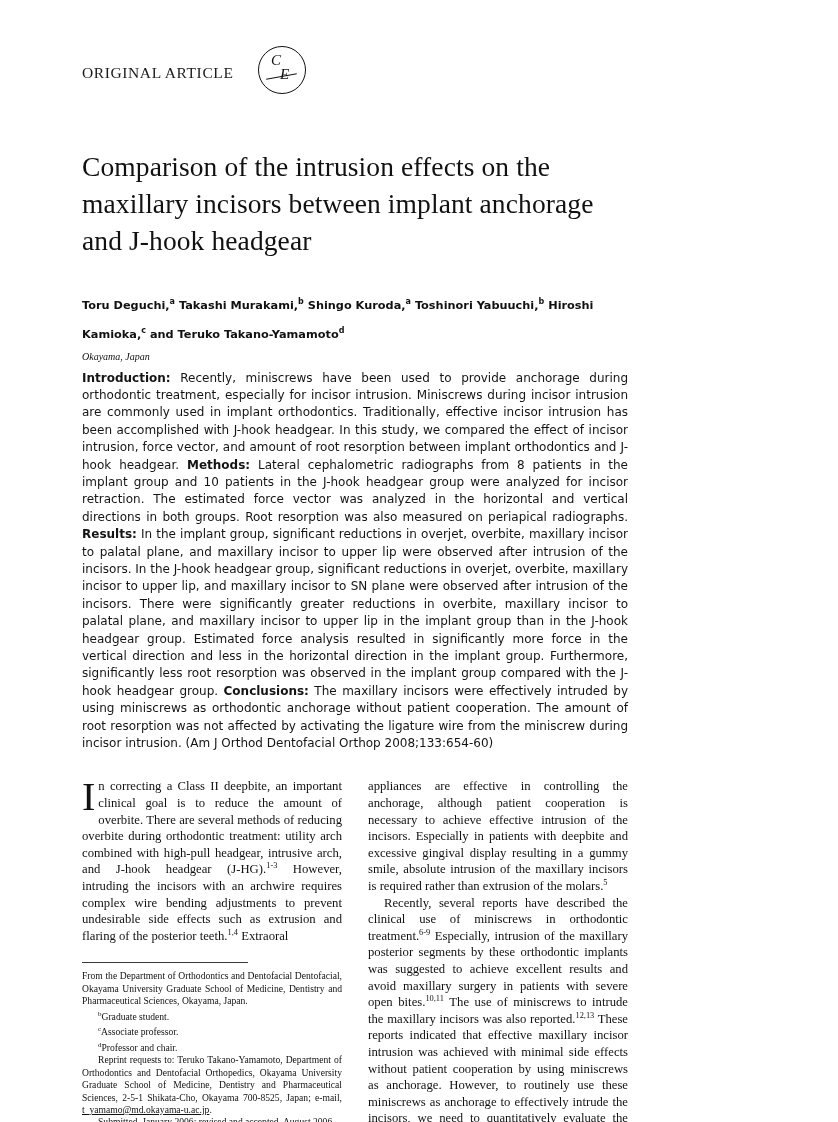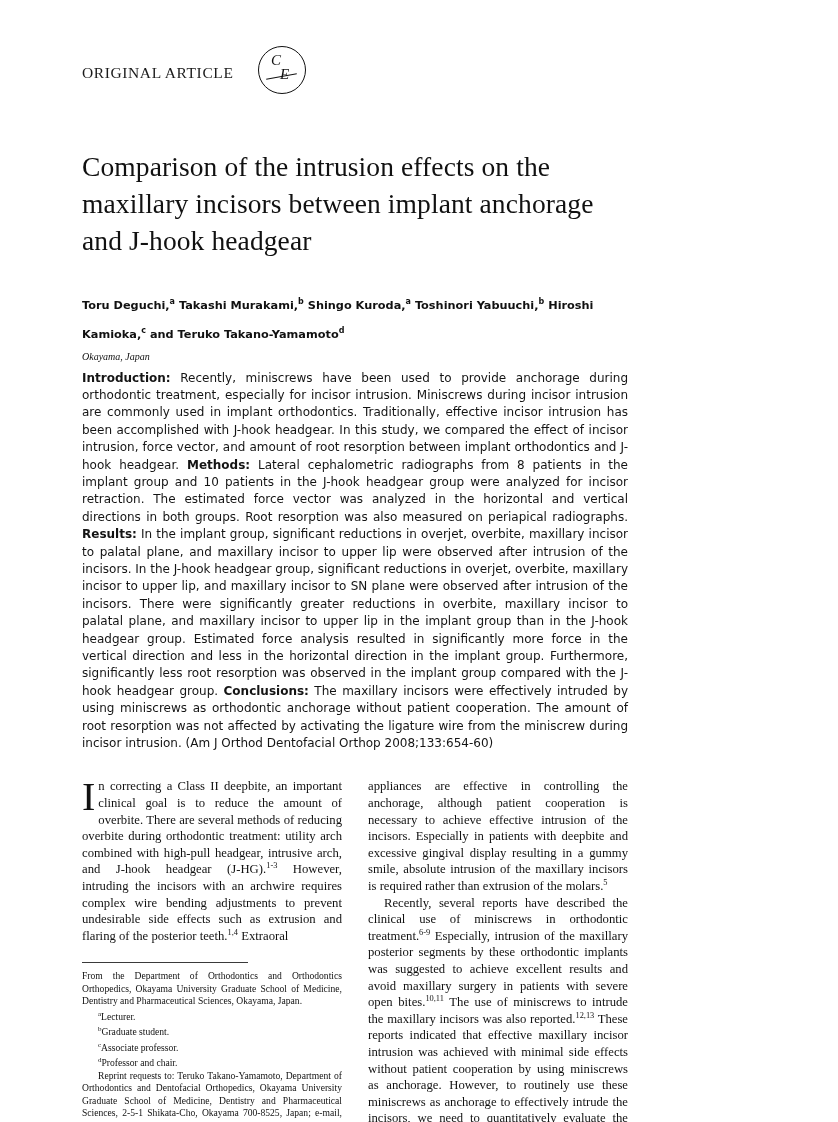--- a/index.html
+++ b/index.html
@@ -196,22 +196,21 @@
 
   <div class="abstract"><b>Introduction:</b> Recently, miniscrews have been used to provide anchorage during orthodontic treatment, especially for incisor intrusion. Miniscrews during incisor intrusion are commonly used in implant orthodontics. Traditionally, effective incisor intrusion has been accomplished with J-hook headgear. In this study, we compared the effect of incisor intrusion, force vector, and amount of root resorption between implant orthodontics and J-hook headgear. <b>Methods:</b> Lateral cephalometric radiographs from 8 patients in the implant group and 10 patients in the J-hook headgear group were analyzed for incisor retraction. The estimated force vector was analyzed in the horizontal and vertical directions in both groups. Root resorption was also measured on periapical radiographs. <b>Results:</b> In the implant group, significant reductions in overjet, overbite, maxillary incisor to palatal plane, and maxillary incisor to upper lip were observed after intrusion of the incisors. In the J-hook headgear group, significant reductions in overjet, overbite, maxillary incisor to upper lip, and maxillary incisor to SN plane were observed after intrusion of the incisors. There were significantly greater reductions in overbite, maxillary incisor to palatal plane, and maxillary incisor to upper lip in the implant group than in the J-hook headgear group. Estimated force analysis resulted in significantly more force in the vertical direction and less in the horizontal direction in the implant group. Furthermore, significantly less root resorption was observed in the implant group compared with the J-hook headgear group. <b>Conclusions:</b> The maxillary incisors were effectively intruded by using miniscrews as orthodontic anchorage without patient cooperation. The amount of root resorption was not affected by activating the ligature wire from the miniscrew during incisor intrusion. (Am J Orthod Dentofacial Orthop 2008;133:654-60)</div>
 
   <div class="columns">
     <div class="col">
       <div>
           <p><span class="dropcap">I</span>n correcting a Class II deepbite, an important clinical goal is to reduce the amount of overbite. There are several methods of reducing overbite during orthodontic treatment: utility arch combined with high-pull headgear, intrusive arch, and J-hook headgear (J-HG).<sup class="ref">1-3</sup> However, intruding the incisors with an archwire requires complex wire bending adjustments to prevent undesirable side effects such as extrusion and flaring of the posterior teeth.<sup class="ref">1,4</sup> Extraoral</p>
         </div>
       <div class="rule"></div>
       <div class="footnotes">
-          <p>From the Department of Orthodontics and Orthodontics Orthopedics, Okayama University Graduate School of Medicine, Dentistry and Pharmaceutical Sciences, Okayama, Japan.</p>
-          <p><sup>a</sup>Lecturer.</p>
+          <p>From the Department of Orthodontics and Dentofacial Dentofacial, Okayama University Graduate School of Medicine, Dentistry and Pharmaceutical Sciences, Okayama, Japan.</p>
           <p><sup>b</sup>Graduate student.</p>
           <p><sup>c</sup>Associate professor.</p>
           <p><sup>d</sup>Professor and chair.</p>
           <p>Reprint requests to: Teruko Takano-Yamamoto, Department of Orthodontics and Dentofacial Orthopedics, Okayama University Graduate School of Medicine, Dentistry and Pharmaceutical Sciences, 2-5-1 Shikata-Cho, Okayama 700-8525, Japan; e-mail, <a href="#">t_yamamo@md.okayama-u.ac.jp</a>.</p>
           <p>Submitted, January 2006; revised and accepted, August 2006.</p>
           <p>0736-5406/$34.00</p>
           <p>Copyright © 1999 by the American Association of Orthodontists.</p>
         </div>
       <div class="pagenum">654</div>
     </div>

